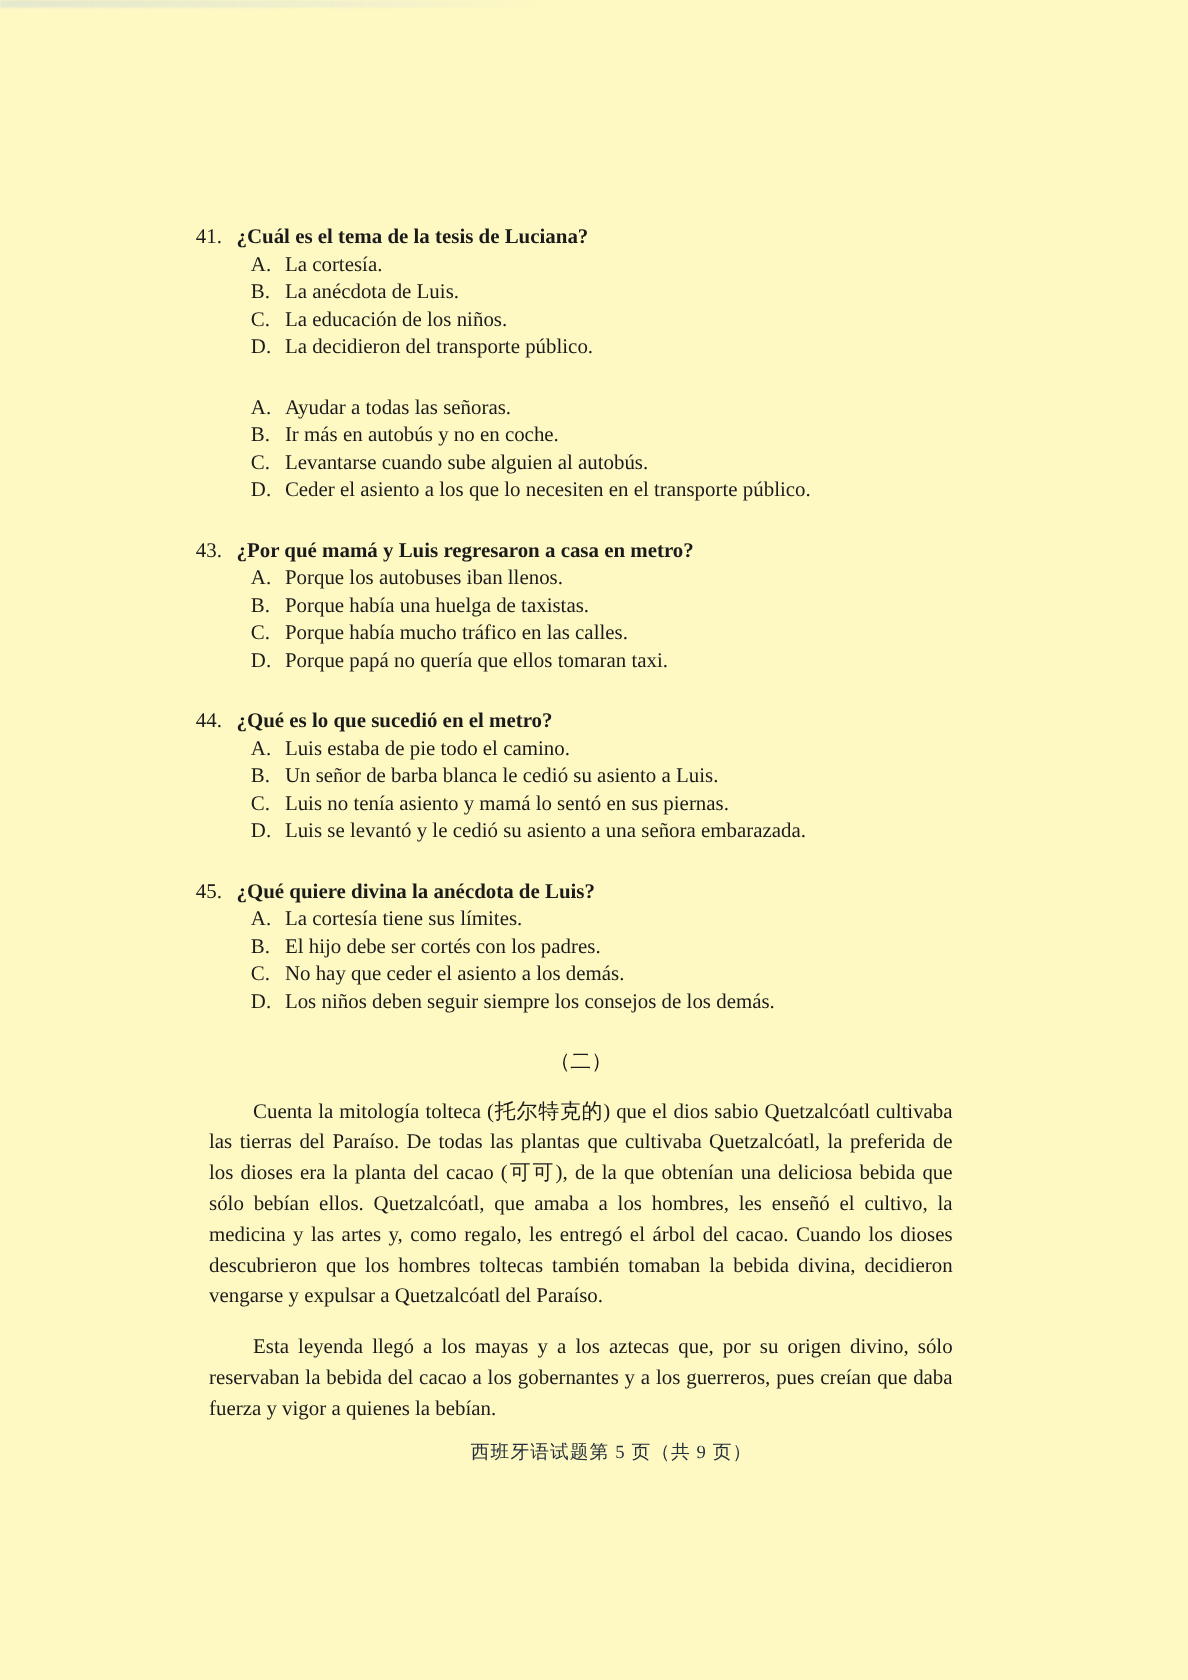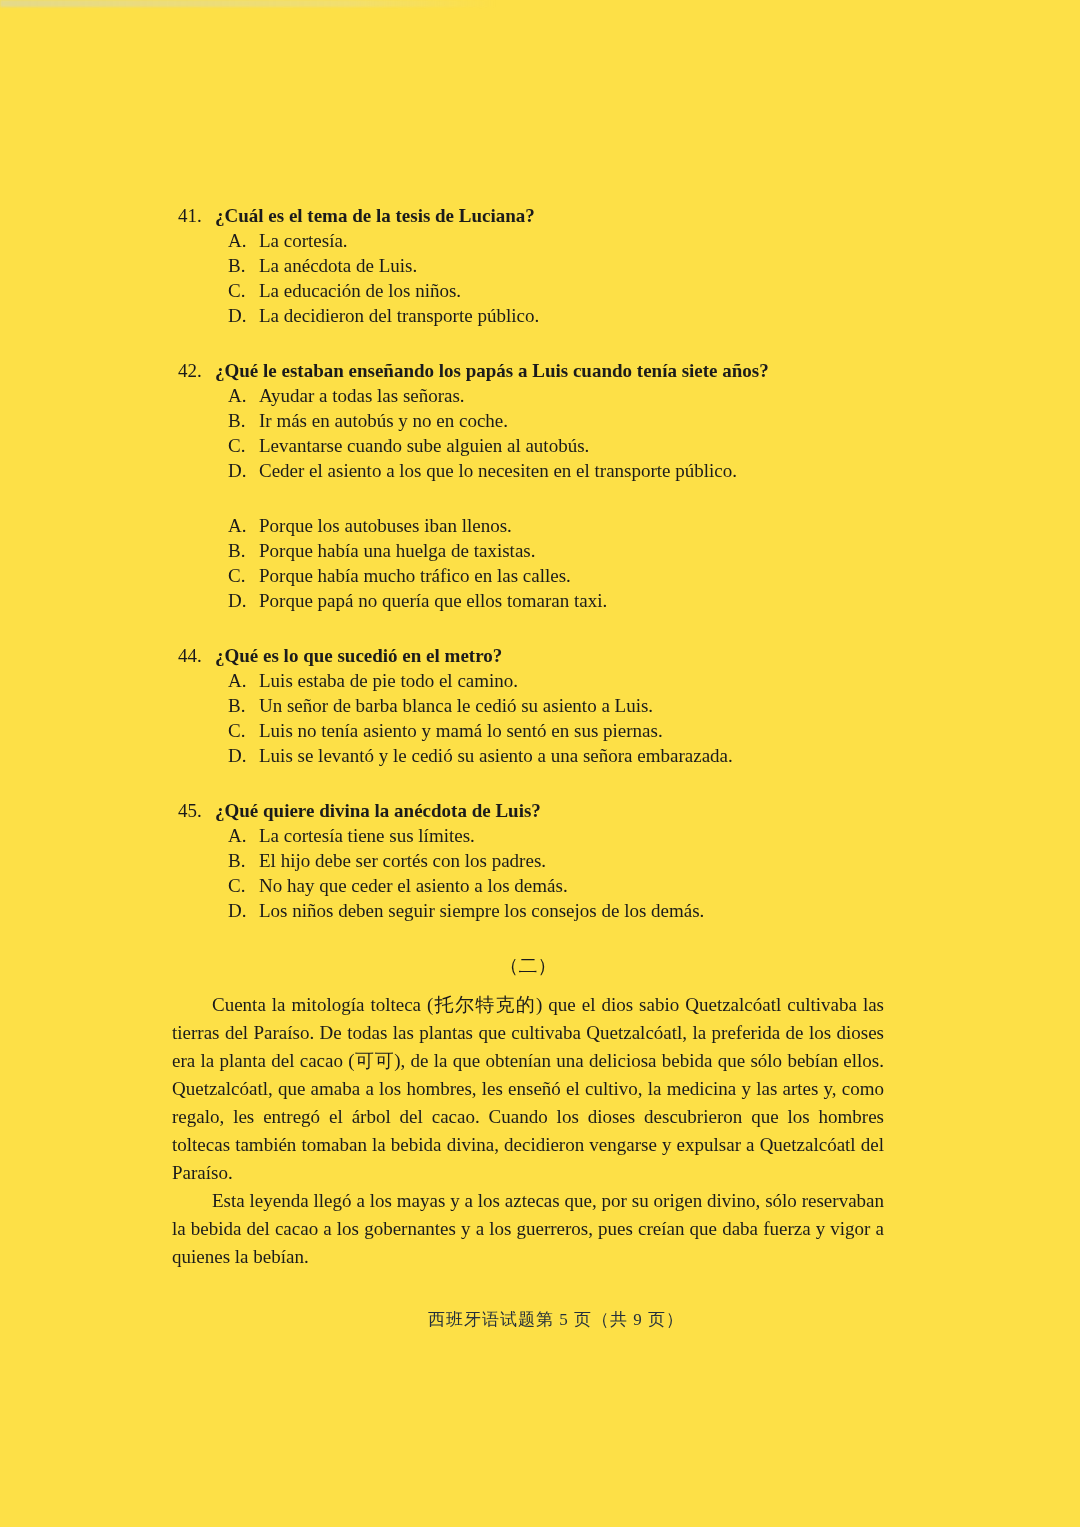--- a/index.html
+++ b/index.html
@@ -4,21 +4,21 @@
 <style>
   html, body {
     margin: 0;
     padding: 0;
     background: #ffffff;
   }
   .page {
     position: relative;
     width: 1080px;
     height: 1527px;
-    background: #fde047;
+    background: #fef9c3;
     overflow: hidden;
     font-family: "Liberation Serif", "DejaVu Serif", serif;
     color: #1b1b1b;
   }
   
   .scan-artifact {
     position: absolute;
     top: 0; left: 0;
     width: 46%;
     height: 7px;
@@ -67,21 +67,21 @@
     line-height: 26px;
     font-weight: normal;
     text-align: center;
   }
   .passage {
     font-size: 19px;
     line-height: 28px;
     text-align: justify;
   }
   .passage p {
-    margin: 0;
+    margin: 18px;
     text-indent: 40px;
   }
   .footer {
     position: absolute;
     top: 1308px;
     left: 16px;
     width: 100%;
     text-align: center;
     font-size: 17px;
     color: #24303b;
@@ -116,24 +116,20 @@
             <span class="opt-text">La educación de los niños.</span>
           </div>
           <div class="option">
             <span class="opt-letter">D.</span>
             <span class="opt-text">La decidieron del transporte público.</span>
           </div>
         </div>
       </div>
 
       <div class="question">
-        <div class="q-line">
-          <span class="q-num">42.</span>
-          <span class="q-text">¿Qué le estaban enseñando los papás a Luis cuando tenía siete años?</span>
-        </div>
         <div class="options">
           <div class="option">
             <span class="opt-letter">A.</span>
             <span class="opt-text">Ayudar a todas las señoras.</span>
           </div>
           <div class="option">
             <span class="opt-letter">B.</span>
             <span class="opt-text">Ir más en autobús y no en coche.</span>
           </div>
           <div class="option">
@@ -141,20 +137,24 @@
             <span class="opt-text">Levantarse cuando sube alguien al autobús.</span>
           </div>
           <div class="option">
             <span class="opt-letter">D.</span>
             <span class="opt-text">Ceder el asiento a los que lo necesiten en el transporte público.</span>
           </div>
         </div>
       </div>
 
       <div class="question">
+        <div class="q-line">
+          <span class="q-num">43.</span>
+          <span class="q-text">¿Por qué mamá y Luis regresaron a casa en metro?</span>
+        </div>
         <div class="options">
           <div class="option">
             <span class="opt-letter">A.</span>
             <span class="opt-text">Porque los autobuses iban llenos.</span>
           </div>
           <div class="option">
             <span class="opt-letter">B.</span>
             <span class="opt-text">Porque había una huelga de taxistas.</span>
           </div>
           <div class="option">

